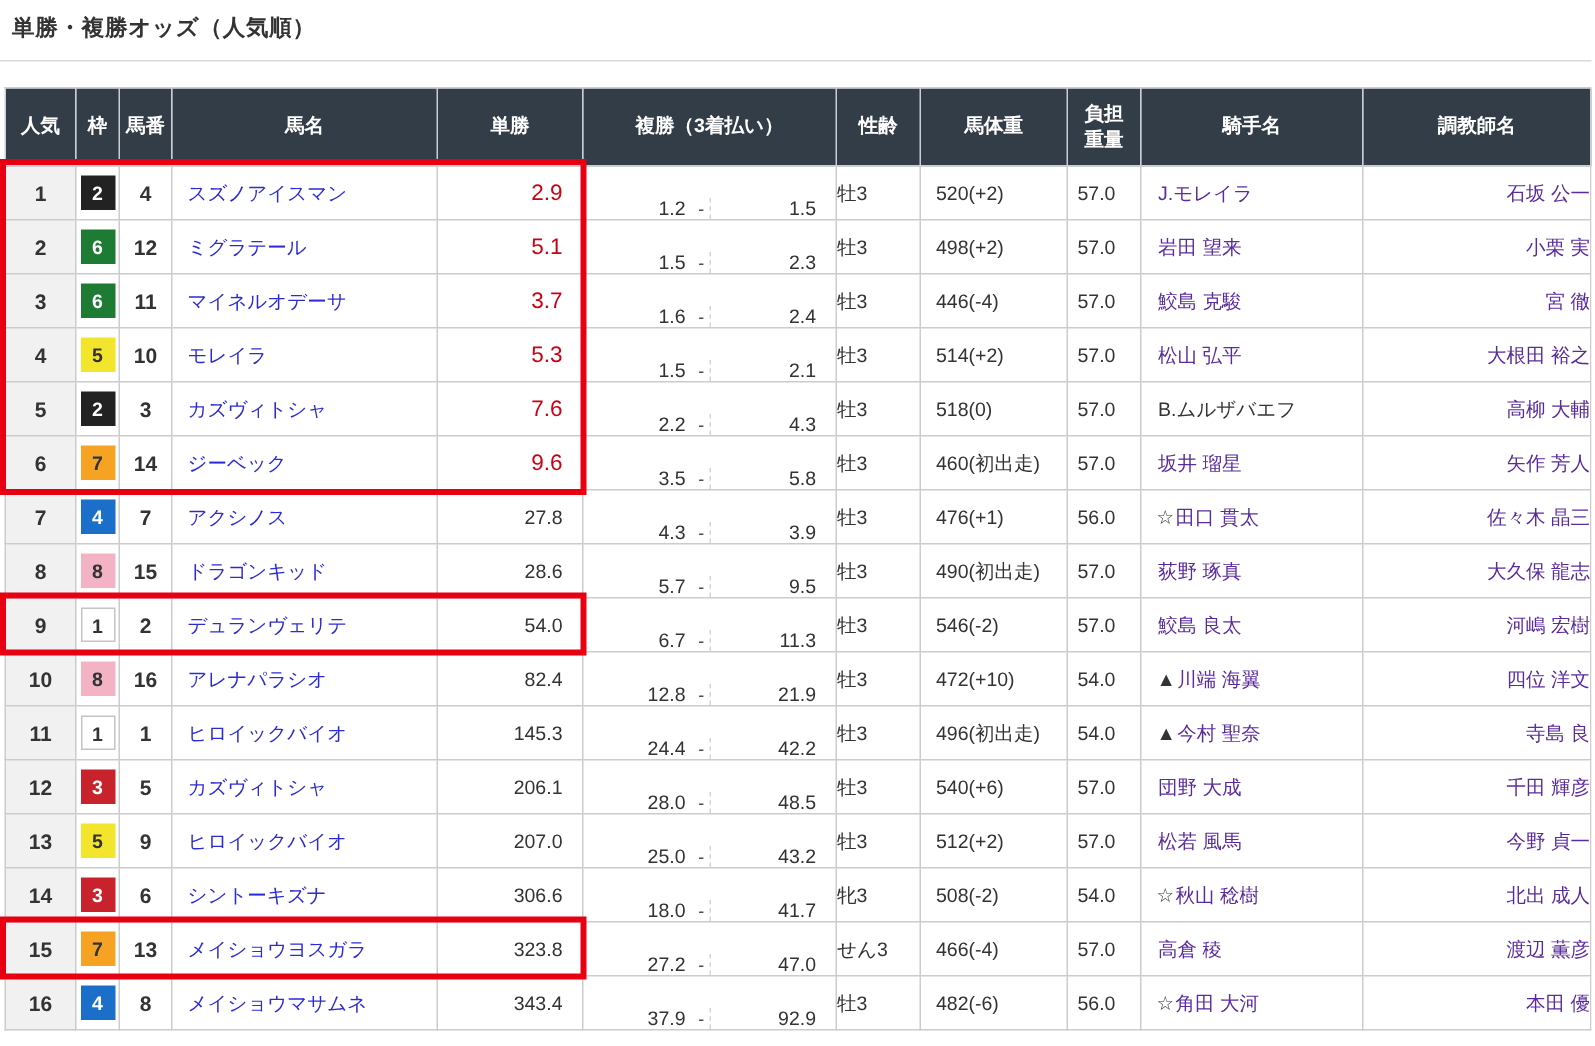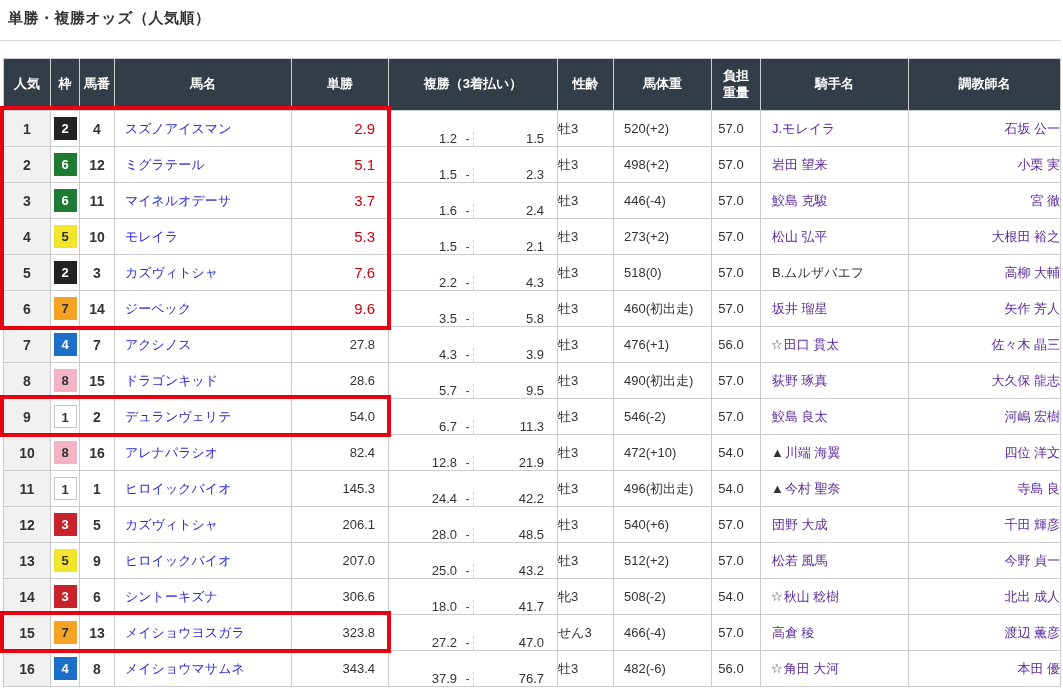--- a/index.html
+++ b/index.html
@@ -150,21 +150,21 @@
     <td class="c-win"><span class="hot">5.3</span></td>
     <td class="c-place">
       <div class="place-wrap">
         <span class="pl">1.5</span>
         <span class="pdash">-</span>
         <span class="pmid"></span>
         <span class="ph">2.1</span>
       </div>
     </td>
     <td class="c-sex">牡3</td>
-    <td class="c-weight">273(+2)</td>
+    <td class="c-weight">514(+2)</td>
     <td class="c-load">57.0</td>
     <td class="c-jockey"><span class="jprefix"></span><a class="person-link">松山 弘平</a></td>
     <td class="c-trainer"><a class="person-link">大根田 裕之</a></td>
   </tr>
         <tr>
     <td class="c-rank"><span>5</span></td>
     <td class="c-frame"><span class="frame-badge" style="background: rgb(34, 34, 34); color: rgb(255, 255, 255);">2</span></td>
     <td class="c-num"><span>3</span></td>
     <td class="c-name"><a class="horse-link">カズヴィトシャ</a></td>
     <td class="c-win"><span class="hot">7.6</span></td>
@@ -386,21 +386,21 @@
     <td class="c-rank"><span>16</span></td>
     <td class="c-frame"><span class="frame-badge" style="background: rgb(28, 111, 201); color: rgb(255, 255, 255);">4</span></td>
     <td class="c-num"><span>8</span></td>
     <td class="c-name"><a class="horse-link">メイショウマサムネ</a></td>
     <td class="c-win"><span>343.4</span></td>
     <td class="c-place">
       <div class="place-wrap">
         <span class="pl">37.9</span>
         <span class="pdash">-</span>
         <span class="pmid"></span>
-        <span class="ph">76.7</span>
+        <span class="ph">92.9</span>
       </div>
     </td>
     <td class="c-sex">牡3</td>
     <td class="c-weight">482(-6)</td>
     <td class="c-load">56.0</td>
     <td class="c-jockey"><span class="jprefix">☆</span><a class="person-link">角田 大河</a></td>
     <td class="c-trainer"><a class="person-link">本田 優</a></td>
   </tr>
       </tbody>
   </table>

